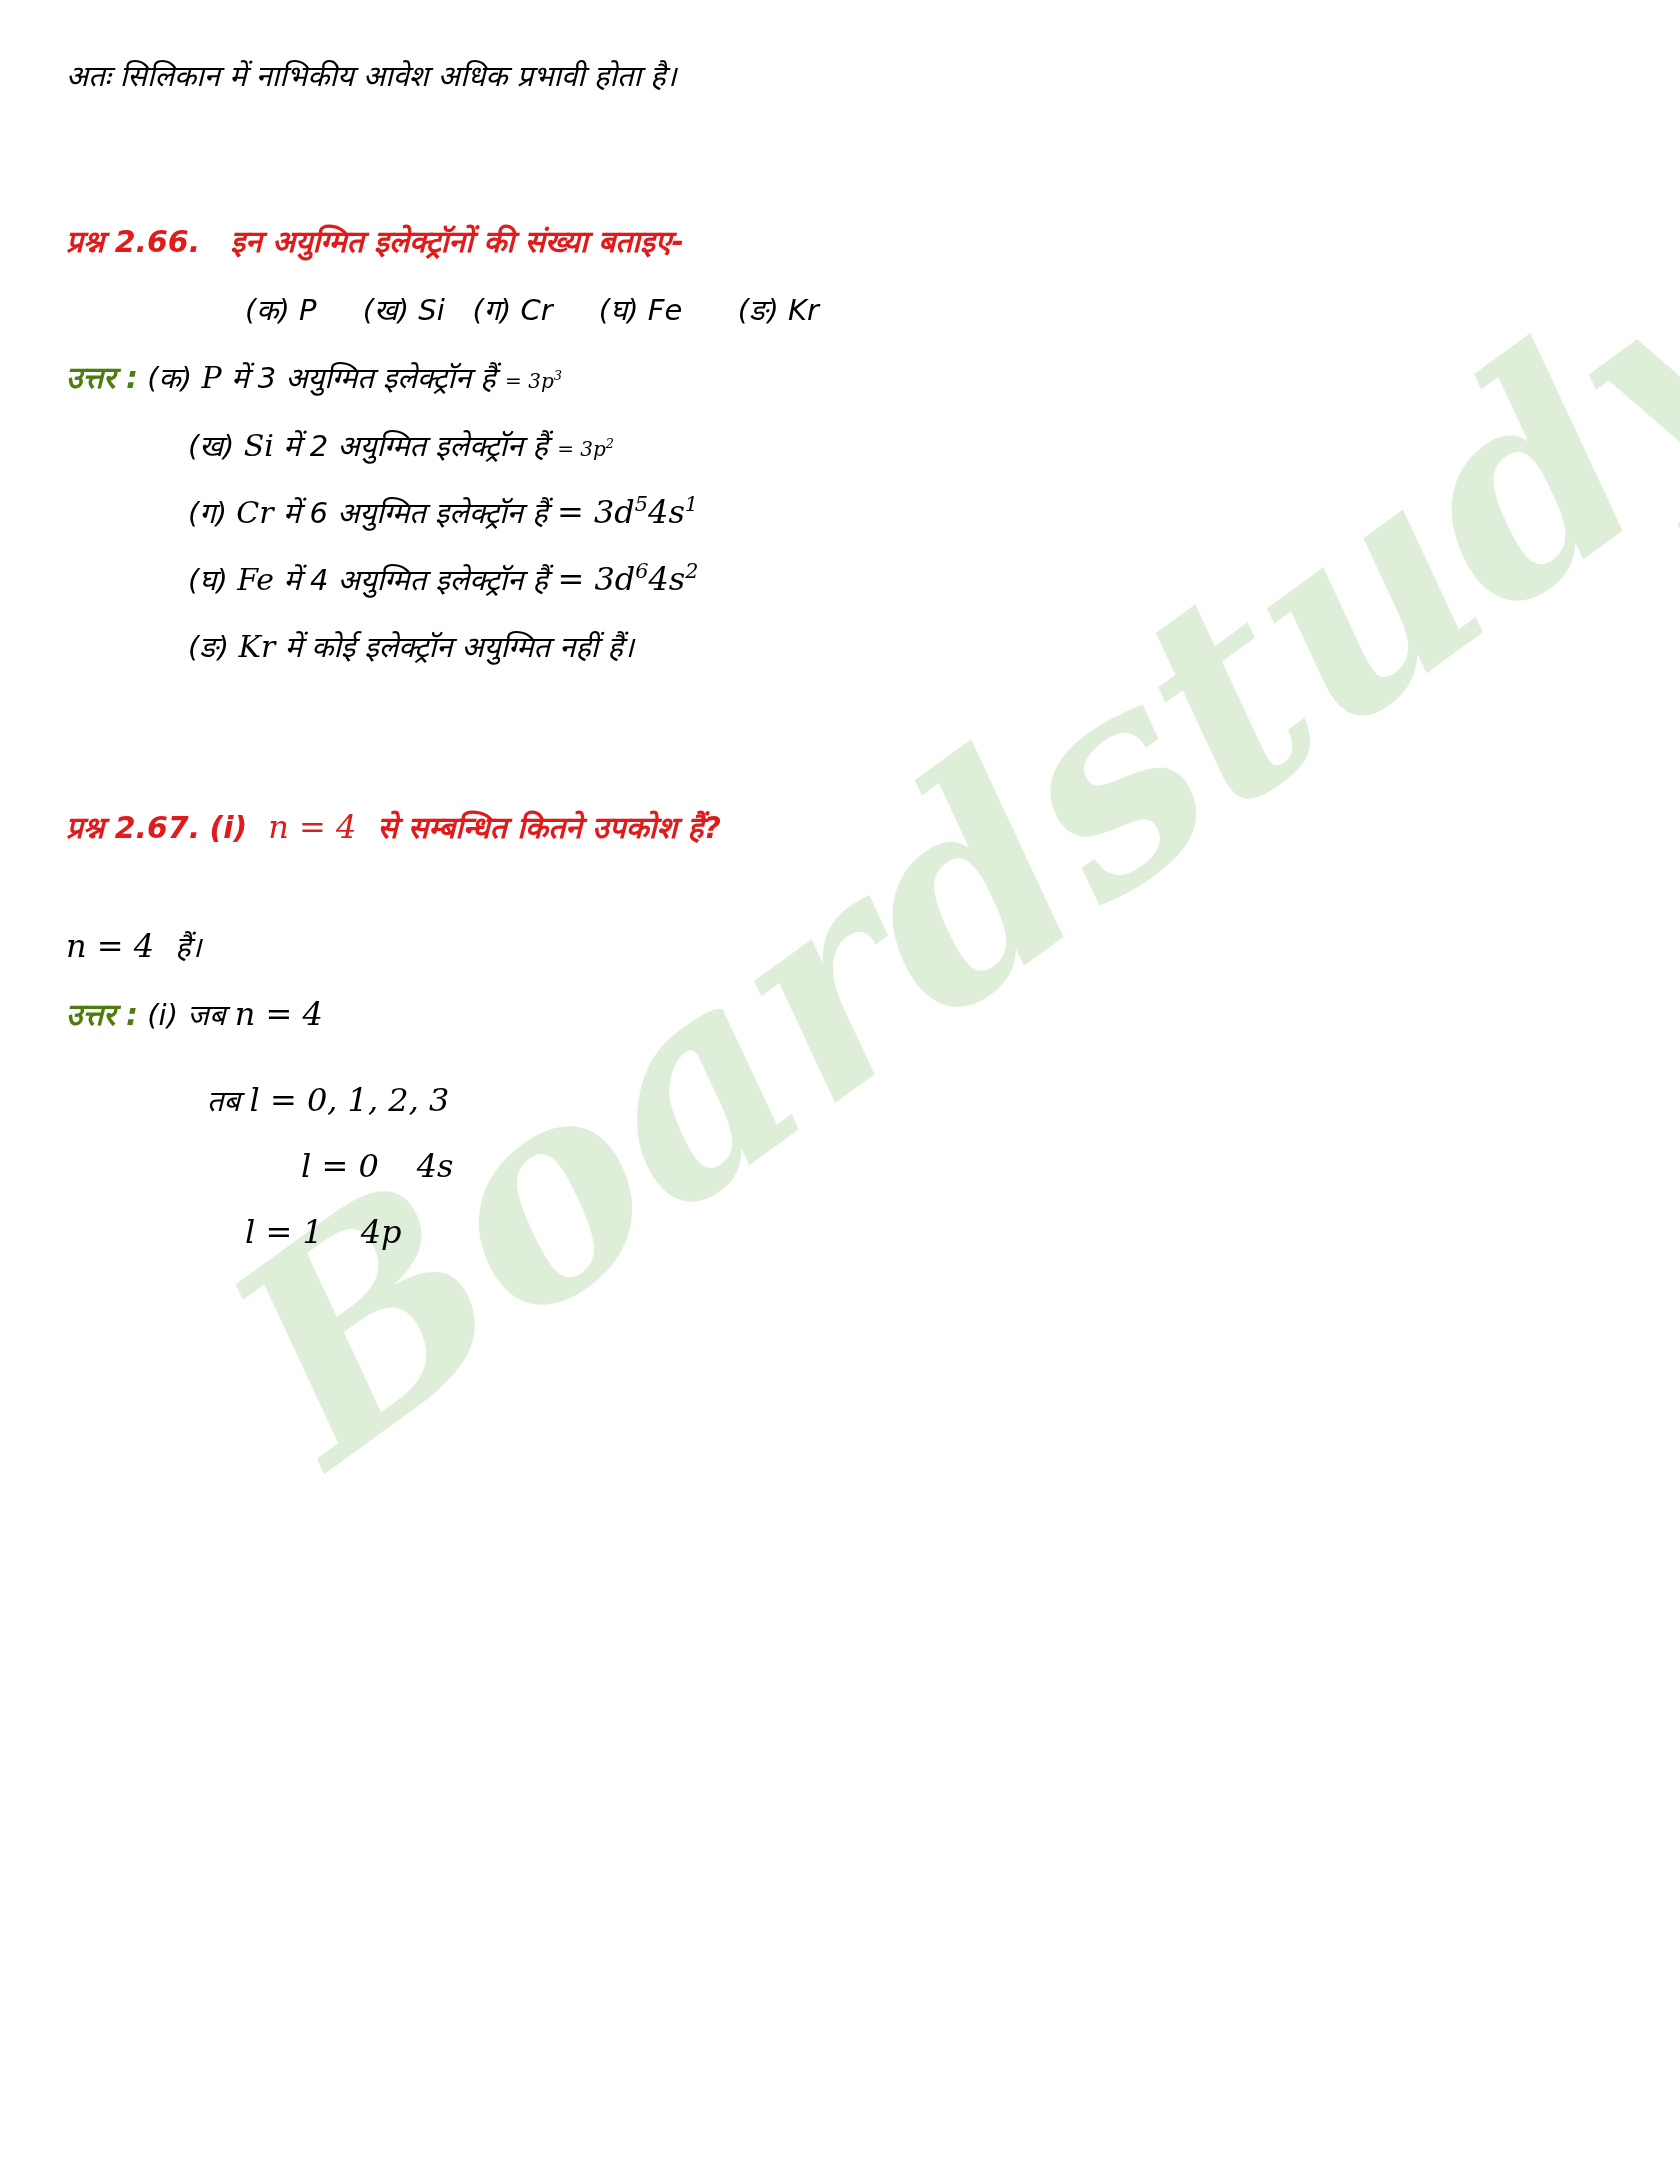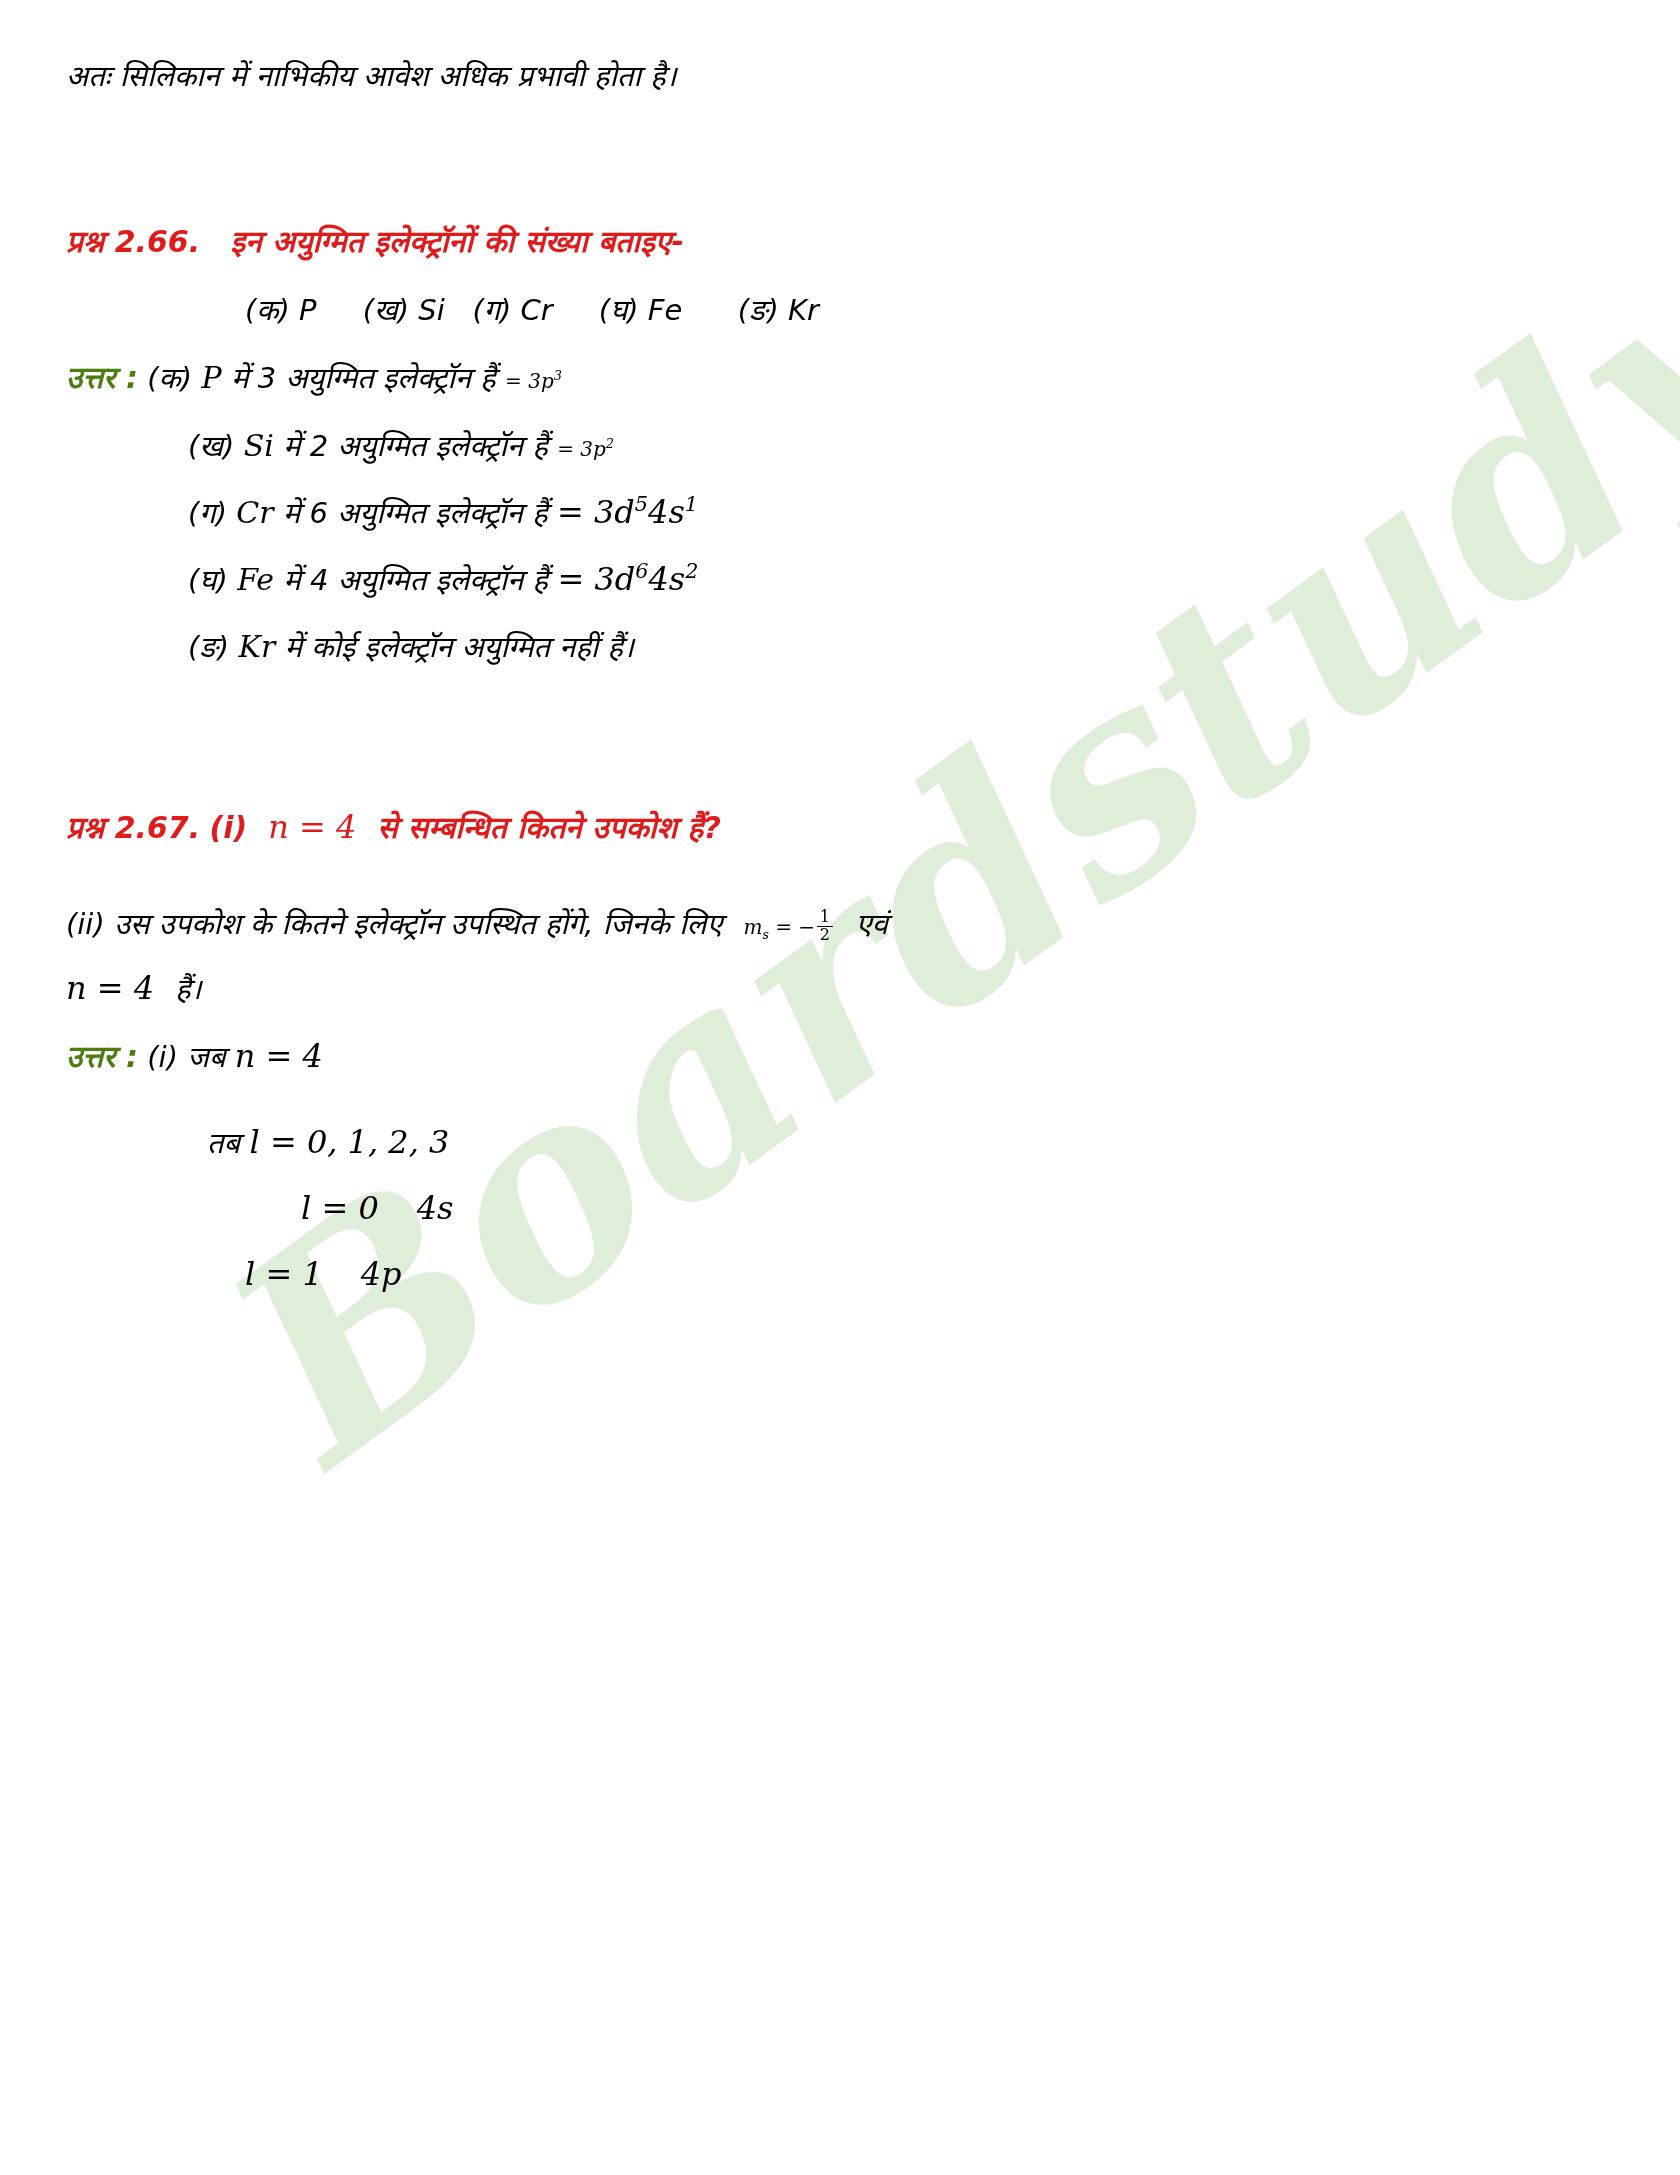--- a/index.html
+++ b/index.html
@@ -254,31 +254,20 @@
       <span class="sp-s"></span>
       <span class="q-head">(i)</span>
       <span class="sp-m"></span>
       <span class="math" style="color:#e01b1b"><i>n</i> = 4</span>
       <span class="sp-m"></span>
       <span class="q-head">से सम्बन्धित कितने उपकोश हैं?</span>
     </div>
 
     <div class="gap-md"></div>
 
-    <div class="row">
-      <span class="hindi">(ii)</span>
-      <span class="sp-s"></span>
-      <span class="hindi">उस उपकोश के कितने इलेक्ट्रॉन उपस्थित होंगे, जिनके लिए</span>
-      <span class="sp-m"></span>
-      <span class="math-sm">
-        <i>m</i><sub>s</sub> = −<span class="frac"><span class="num upright">1</span><span class="den upright">2</span></span>
-      </span>
-      <span class="sp-m"></span>
-      <span class="hindi">एवं</span>
-    </div>
 
     <div class="row" style="margin-top:22.6px">
       <span class="math"><i>n</i> = 4</span>
       <span class="sp-m"></span>
       <span class="hindi">हैं।</span>
     </div>
 
     <div class="gap-sm"></div>
 
     <div class="row">

